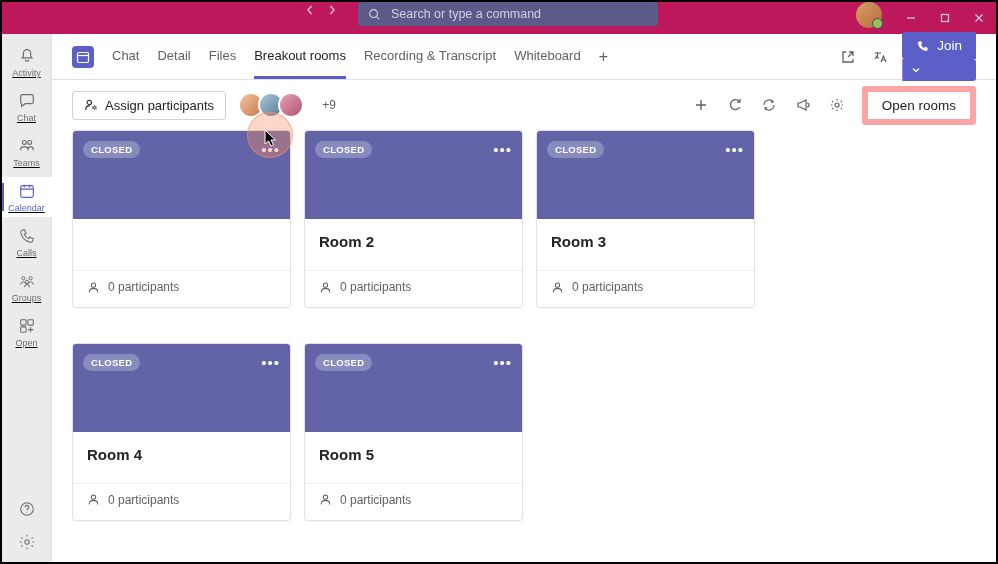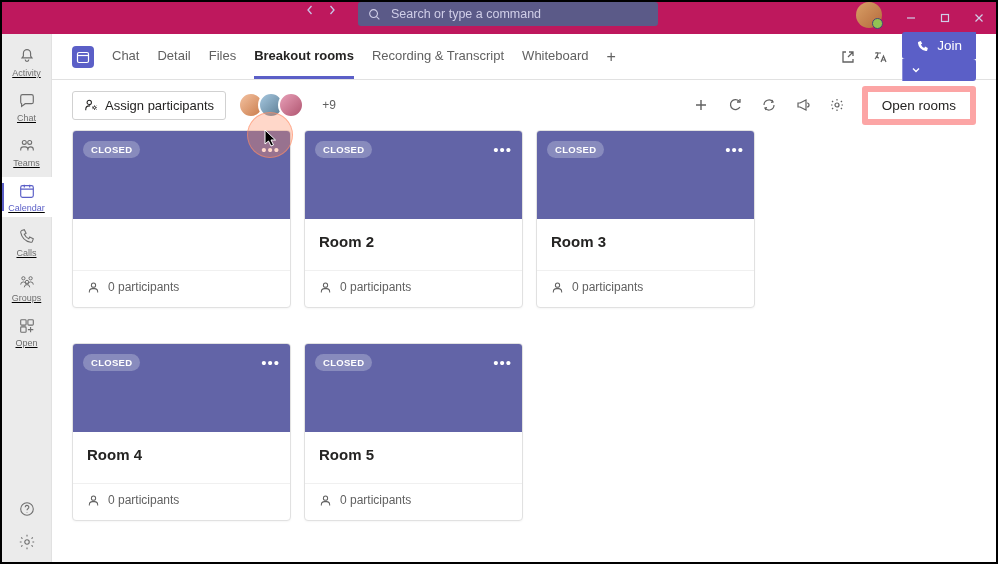--- a/index.html
+++ b/index.html
@@ -22,21 +22,21 @@
   .rail-item.active::before { content:""; position:absolute; left:0; top:6px; bottom:6px; width:2px; background:#5b5fc7; }
   .rail-icon { width:20px; height:20px; display:flex; align-items:center; justify-content:center; }
   .rail-spacer { flex:1; }
   
   .main { flex:1; display:flex; flex-direction:column; min-width:0; }
   .header { height:46px; display:flex; align-items:center; padding:0 20px; border-bottom:1px solid #e1e1e1; gap:14px; }
   .cal-badge { width:22px; height:22px; border-radius:4px; background:#5b5fc7; display:flex; align-items:center; justify-content:center; }
   .title { font-size:16px; font-weight:700; color:#252423; }
   .tabs { display:flex; gap:18px; font-size:13px; color:#616161; margin-left:4px; }
   .tab { padding:13px 0; cursor:pointer; }
-  .tab.active { color:#252423; font-weight:700; border-bottom:3px solid #5b5fc7; padding-bottom:10px; }
+  .tab.active { color:#252423; font-weight:400; border-bottom:3px solid #5b5fc7; padding-bottom:10px; }
   .tab.plus { color:#616161; font-size:16px; }
   .hdr-right { margin-left:auto; display:flex; align-items:center; gap:12px; }
   .hdr-icon { width:20px; height:20px; display:flex; align-items:center; justify-content:center; color:#616161; cursor:pointer; }
   .join-split { display:flex;flex-direction:column; }
   .join-btn { background:#5b5fc7; color:#fff; border-radius:3px 0 0 3px; padding:6px 14px; font-size:13.5px; display:flex; align-items:center; gap:7px; cursor:pointer; }
   .join-split-caret { background:#5b5fc7; color:#fff; border-radius:0 3px 3px 0; padding:6px 8px; border-left:1px solid rgba(255,255,255,.3); cursor:pointer; display:flex; align-items:center; }
   
   .toolbar { height:50px; display:flex; align-items:center; padding:0 20px; gap:12px; }
   .assign-btn { display:flex; align-items:center; gap:7px; padding:6px 11px; border:1px solid #d1d1d1; border-radius:3px; font-size:13px; color:#252423; cursor:pointer; background:#fff; }
   .avatars { display:flex; align-items:center; }
@@ -48,21 +48,21 @@
   .tr-icon { width:18px; height:18px; display:flex; align-items:center; justify-content:center; color:#616161; cursor:pointer; }
   .open-btn { padding:6px 14px; border:6px solid #fca5a5; border-radius:3px; font-size:13.5px; color:#252423; cursor:pointer; background:#fff; }
   
   .rooms { flex:1; padding:0 20px 20px; display:flex; flex-wrap:wrap; gap:13px; overflow:auto; }
   .room { width:219px; height:178px; border:1px solid #e1e1e1; border-radius:4px; overflow:hidden; background:#fff; display:flex; flex-direction:column; box-shadow:0 1px 2px rgba(0,0,0,.04); }
   .room-top { height:88px; background:#6264a7; position:relative; }
   .badge { position:absolute; top:10px; left:10px; background:#888bbd; color:#fff; font-size:9.5px; font-weight:700; padding:3px 8px; border-radius:9px; letter-spacing:.3px; }
   .room-menu { position:absolute; top:10px; right:10px; color:#fff; cursor:pointer; font-size:15px; letter-spacing:1px; }
   .room-mid { padding:14px 14px 10px; }
   .room-name { font-size:15px; font-weight:700; color:#252423; }
-  .room-bot { padding:9px 14px 13px; border-top:1px solid #f0f0f0; display:flex; align-items:flex-end; gap:8px; font-size:12px; color:#616161; margin-top:auto; }
+  .room-bot { padding:9px 14px 13px; border-top:1px solid #f0f0f0; display:flex; align-items:center; gap:8px; font-size:12px; color:#616161; margin-top:auto; }
   
   .click-spot { position:absolute; width:46px; height:46px; border-radius:50%; background:rgba(255,140,100,.35); border:1px solid rgba(255,140,100,.6); top:78px; left:195px; display:flex; align-items:center; justify-content:center; z-index:50; pointer-events:none; }
   .cursor-arrow { position:absolute; top:16px; left:16px; }
   svg { display:block; }
 </style>
 </head>
 <body>
 
 <div class="app">
 

